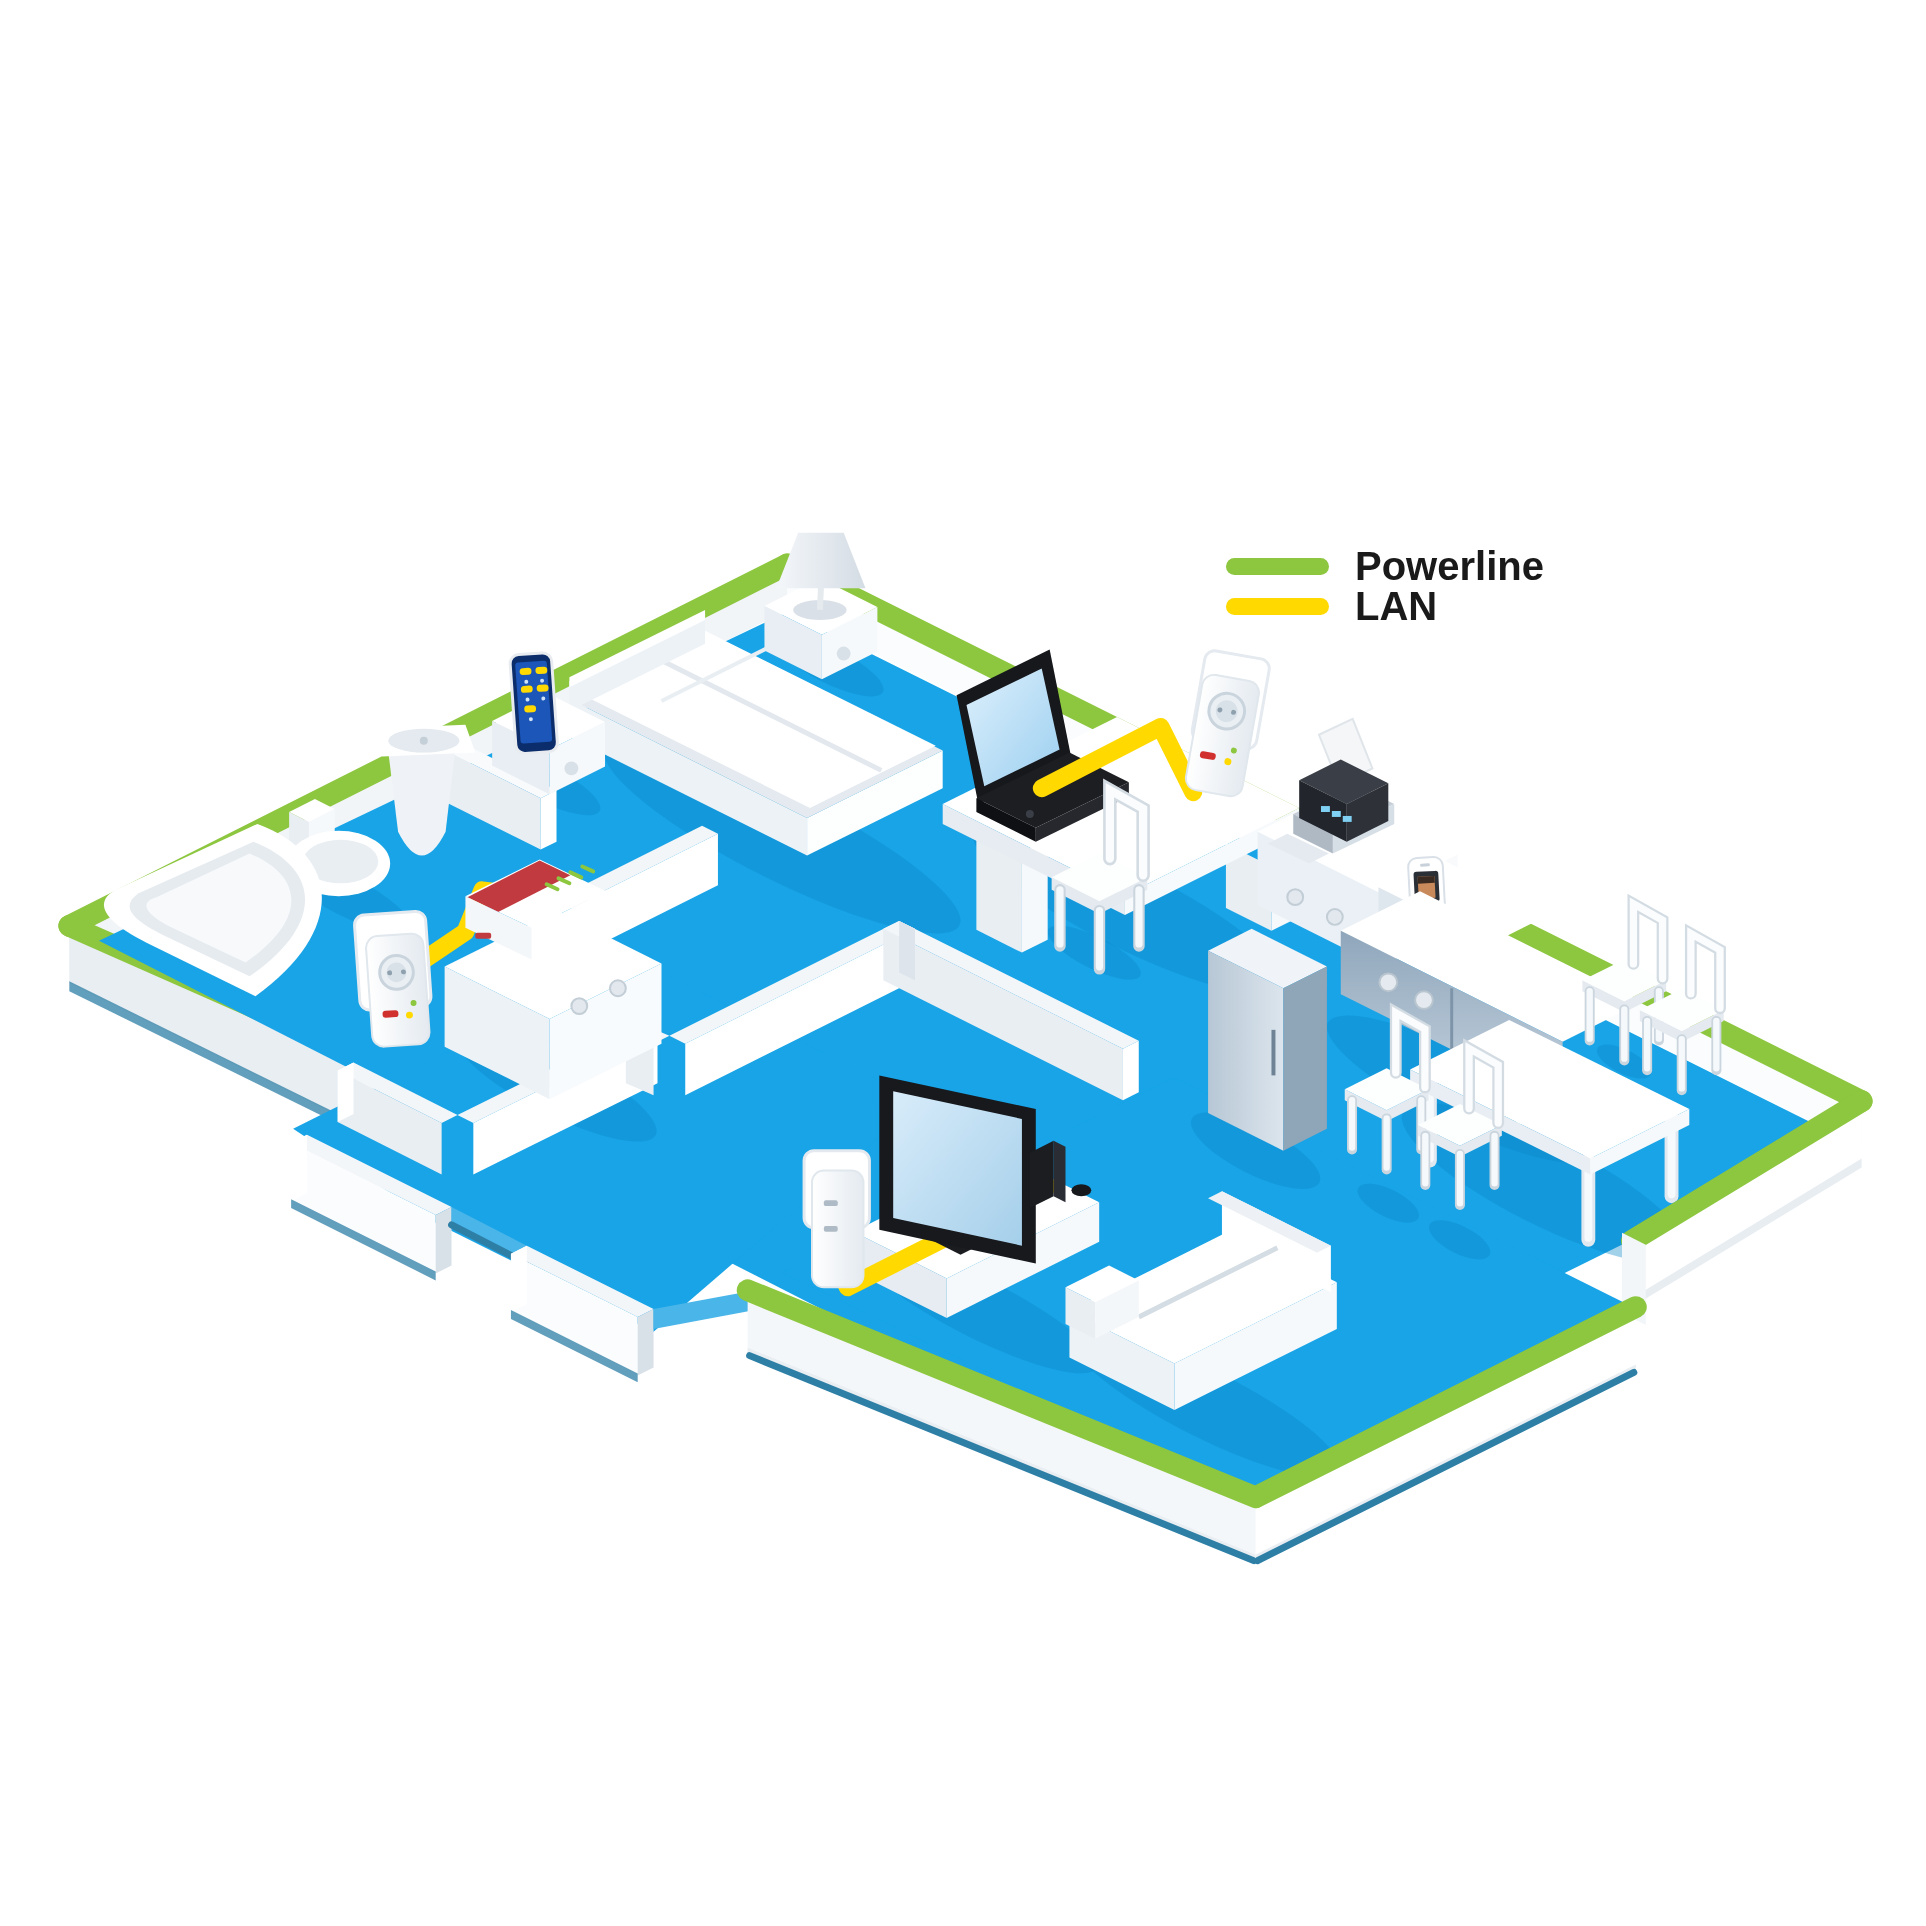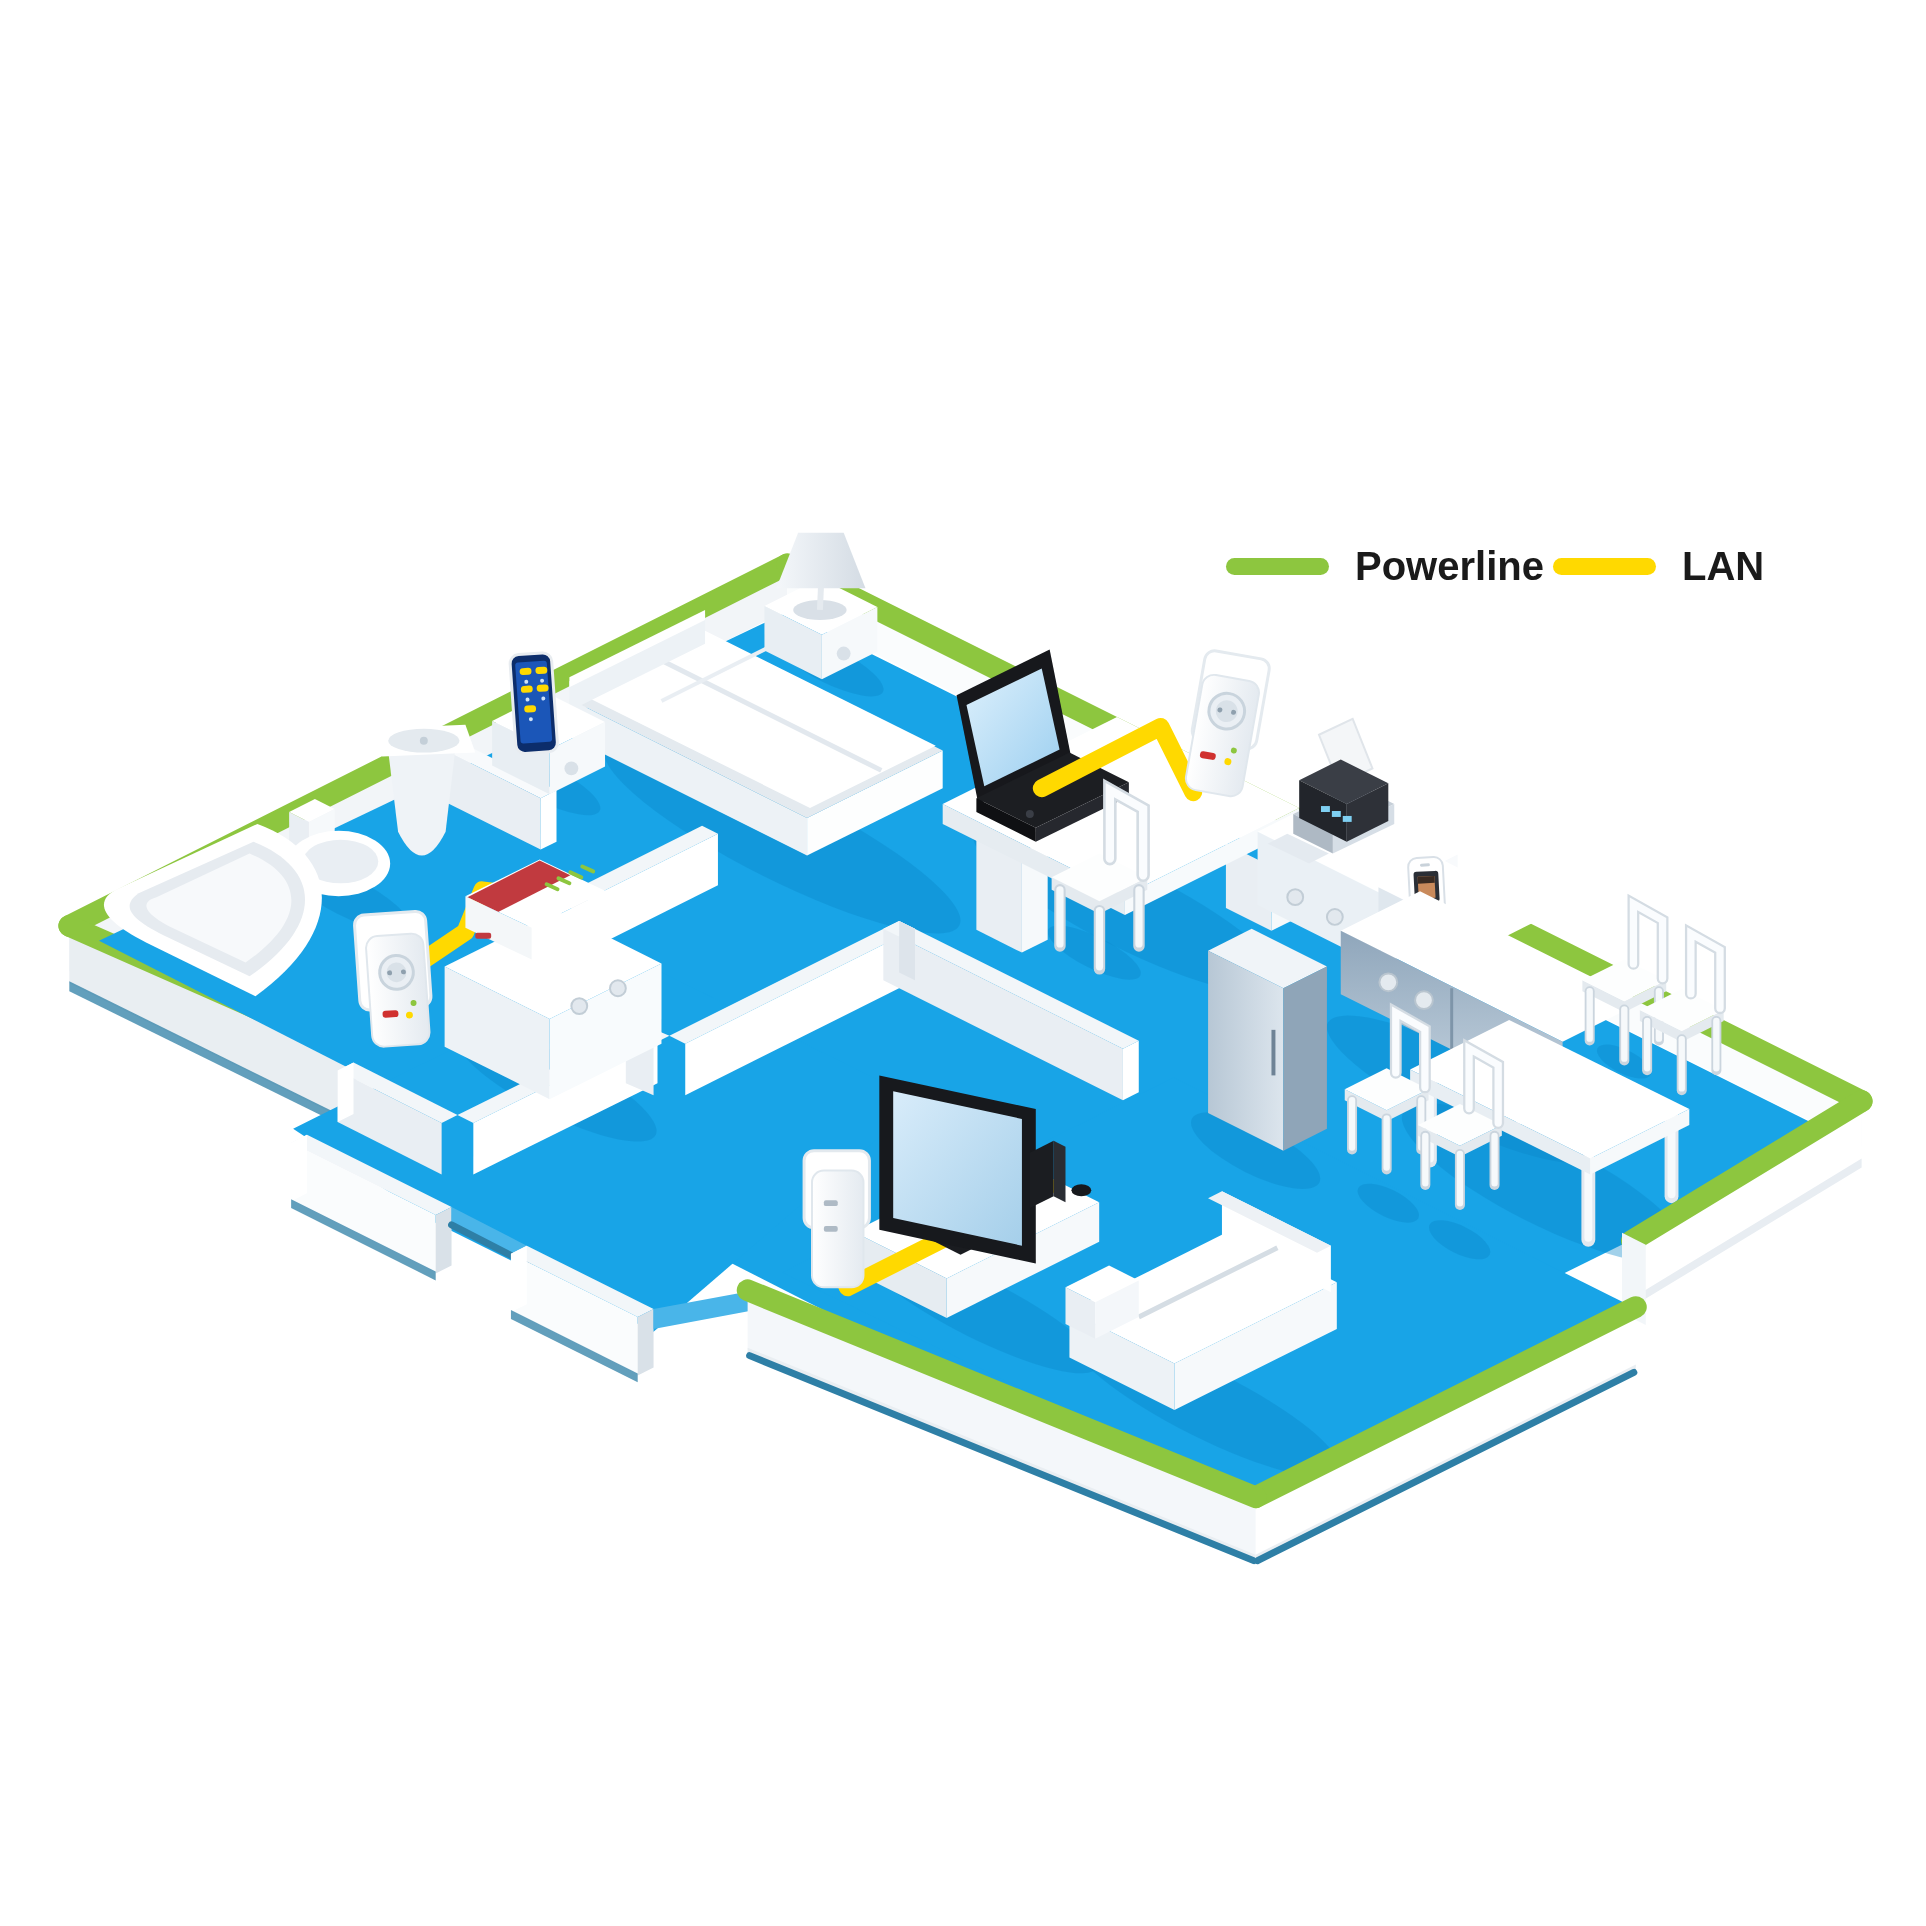--- a/index.html
+++ b/index.html
@@ -9,21 +9,21 @@
   
   .pl-stroke{stroke:var(--c-powerline-green,#8DC63F);stroke-width:22;stroke-linecap:round;fill:none;}
   .lan-stroke{stroke:var(--c-lan-yellow,#FFD900);stroke-width:18;stroke-linecap:round;stroke-linejoin:round;fill:none;}
   .floor{fill:var(--c-floor-blue,#18A4E7);}
   .shadow{fill:var(--c-floor-shadow,#0B86C8);opacity:.38;}
   .teal{stroke:var(--c-slab-edge,#2E7FA6);stroke-width:7;stroke-linecap:round;fill:none;}
   .red{fill:var(--c-router-red,#C13A3F);}
   .lanfill{fill:var(--c-lan-yellow,#FFD900);}
   .plfill{fill:var(--c-powerline-green,#8DC63F);}
   
-  .legend{position:absolute;left:1226px;top:546px;display:flex;flex-direction:row;gap:9px;}
+  .legend{position:absolute;left:1226px;top:546px;display:flex;flex-direction:column;gap:0;}
   .legend-row{display:flex;align-items:center;gap:26px;}
   .chip{display:inline-block;width:103px;height:17px;border-radius:9px;}
   .chip-powerline{background:var(--c-powerline-green,#8DC63F);}
   .chip-lan{background:var(--c-lan-yellow,#FFD900);}
   .legend-label{font-size:40px;font-weight:700;color:var(--c-text-black,#1A1A1A);line-height:1;}
 </style>
 </head>
 <body>
 
 <div class="stage">

